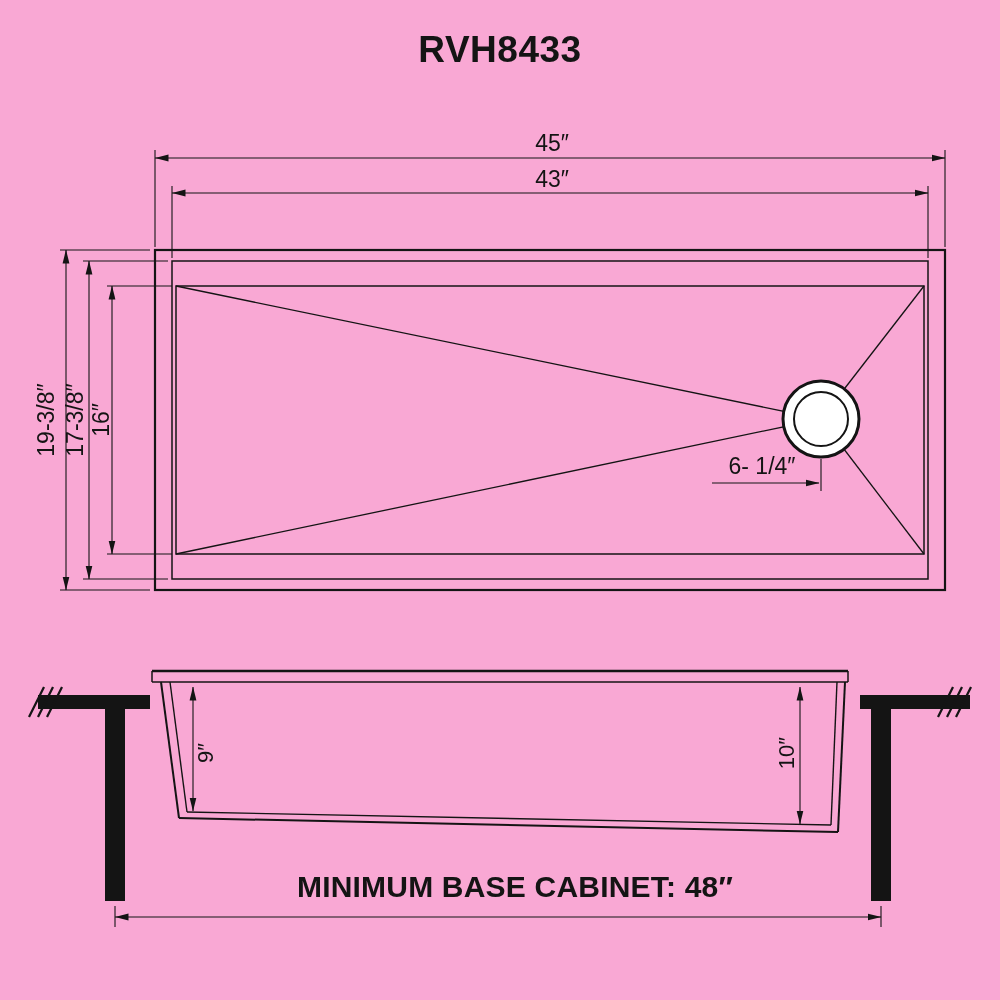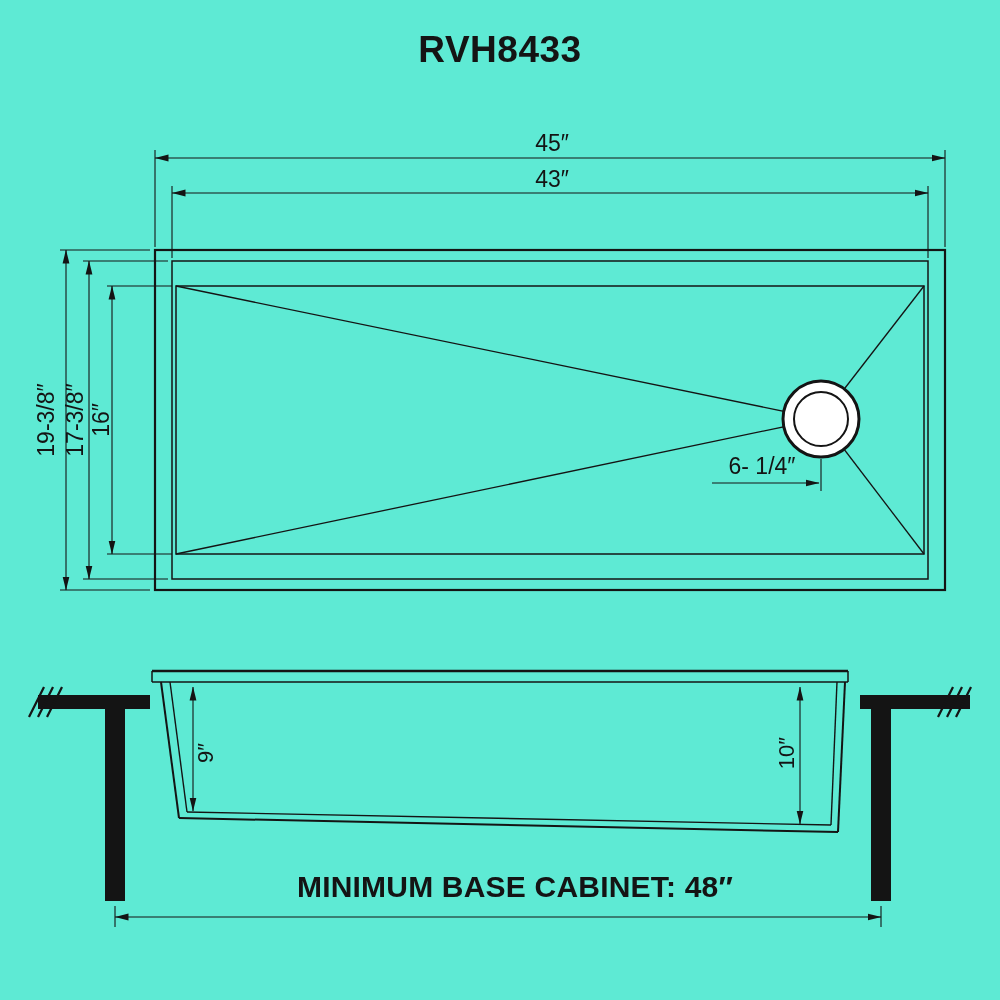--- a/index.html
+++ b/index.html
@@ -1,16 +1,16 @@
 <!DOCTYPE html>
 <html><head>
 <meta charset="utf-8">
 <style>
   html,body{margin:0;padding:0;background:#ffffff;}
-  .sheet{position:relative;width:1000px;height:1000px;background:#5eead4;overflow:hidden;}
+  .sheet{position:relative;width:1000px;height:1000px;background:#f9a8d4;overflow:hidden;}
   svg{display:block;}
   text{fill:#141414;font-family:"Liberation Sans",sans-serif;}
   .title-text{font-size:37px;font-weight:700;letter-spacing:.5px;}
   .dim{font-size:23px;}
   .dim-sm{font-size:22px;}
   .cabinet-label{font-size:30px;font-weight:600;letter-spacing:.2px;}
   .ln{stroke:#141414;fill:none;}
   .ext{stroke:#141414;fill:none;stroke-width:1.1;}
   .dimline{stroke:#141414;fill:none;stroke-width:1.1;}
   .solid{fill:#141414;stroke:none;}

